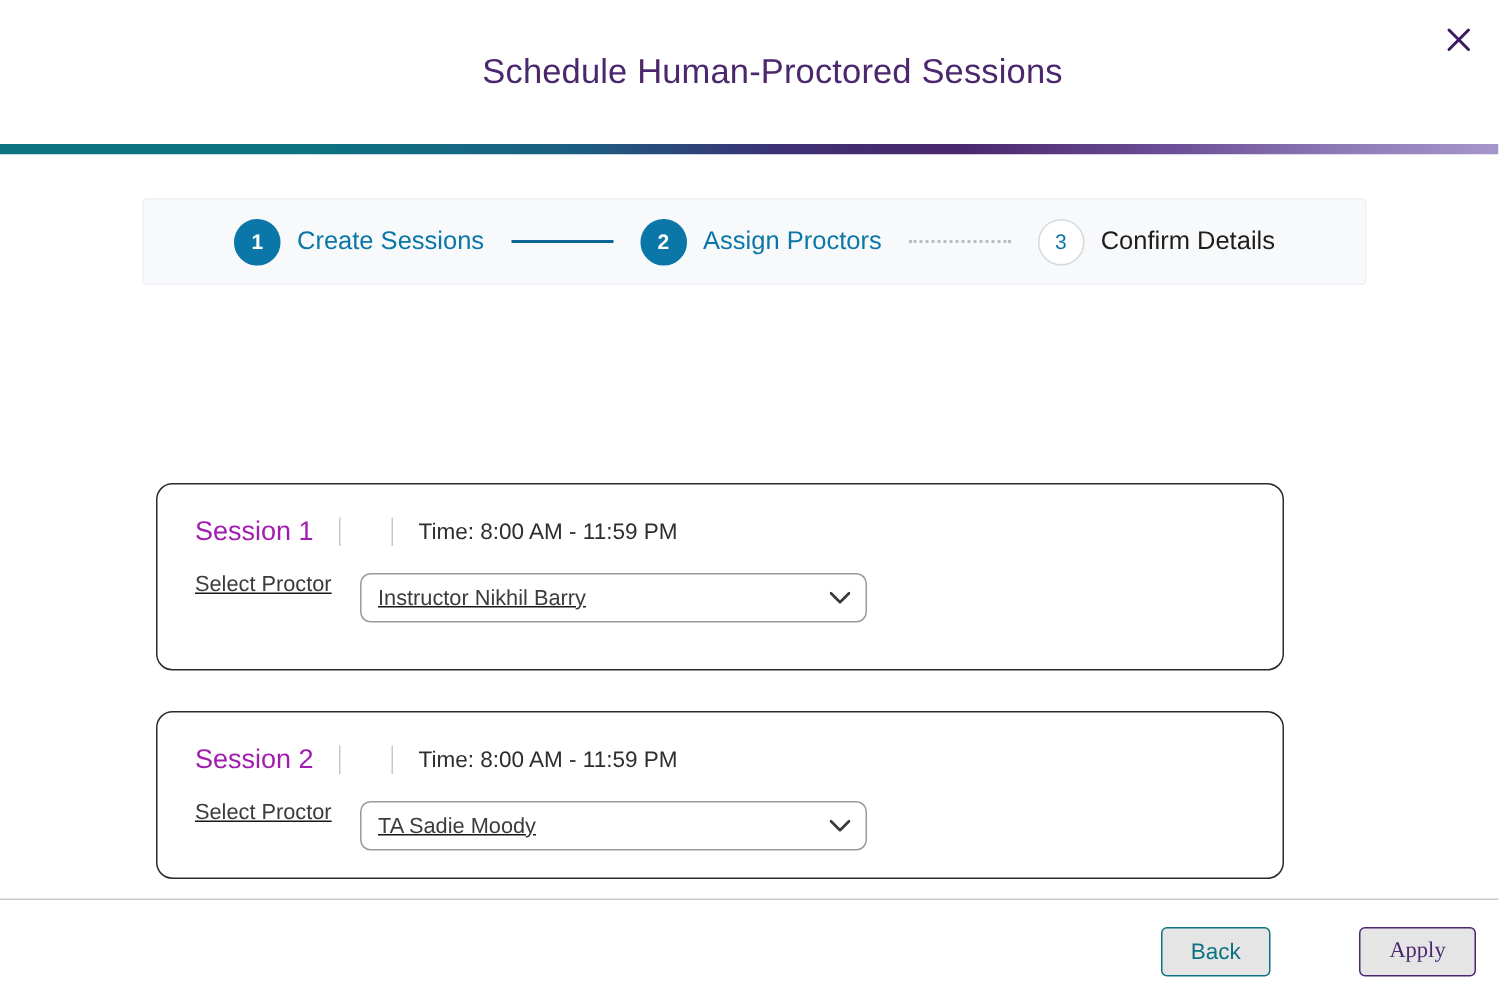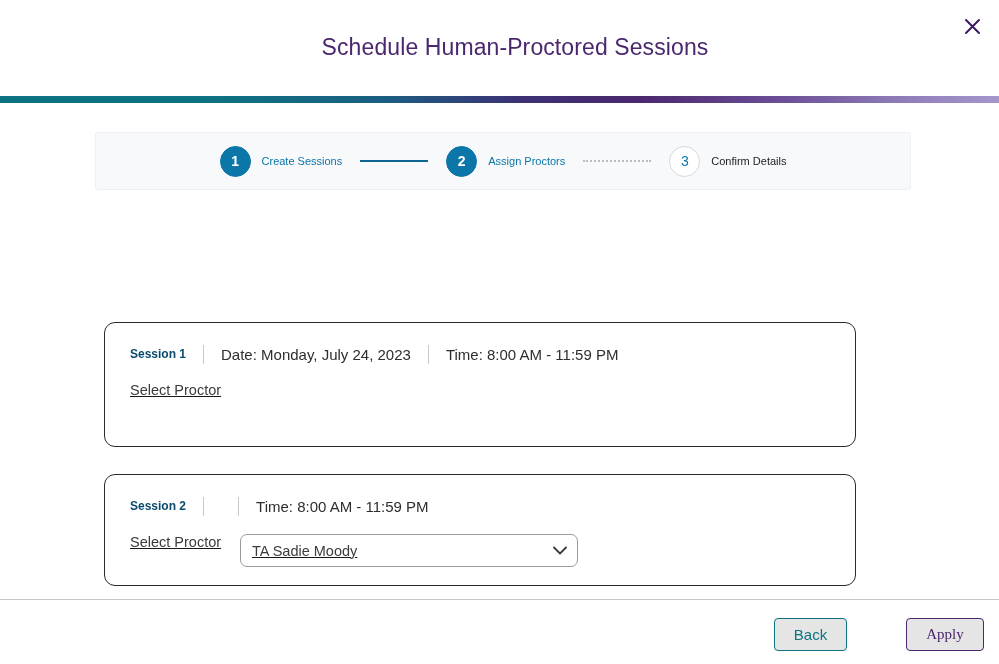--- a/index.html
+++ b/index.html
@@ -108,21 +108,21 @@
     color: #ffffff;
     border: 1px solid #0b76a8;
   }
   .step-circle.todo {
     background: #ffffff;
     color: #0b76a8;
     border: 1px solid #d3d9de;
     font-weight: 400;
   }
   .step-label {
-    font-size: 11px;
+    font-size: 17px;
     white-space: nowrap;
   }
   .step-label.active { color: #0b76a8; }
   .step-label.inactive { color: #1d1d1d; }
 
   .connector-solid {
     width: 68px;
     height: 0;
     border-top: 2px solid #0b6694;
     margin: 0 18px;
@@ -149,23 +149,23 @@
   #session-card-0 { top: 219px; height: 125px; }
   #session-card-1 { top: 371px; height: 112px; }
 
   .session-head {
     display: flex;
     align-items: center;
     padding: 21px 0 0 25px;
     height: 20px;
   }
   .session-name {
-    font-size: 12px;
-    font-weight: 700;
-    color: #0c4a6e;
+    font-size: 18px;
+    font-weight: 400;
+    color: #a21caf;
     white-space: nowrap;
   }
   .pipe {
     width: 1px;
     height: 19px;
     background: #c9c9c9;
     margin: 0 17px;
     flex: none;
   }
   .session-meta {
@@ -302,26 +302,33 @@
       <div class="step-circle todo">3</div>
       <div class="step-label inactive">Confirm Details</div>
     </div>
 
   </div>
 
   <div class="session-card" id="session-card-0">
     <div class="session-head">
       <span class="session-name">Session 1</span>
       <span class="pipe"></span>
-      <span class="session-meta">Date: Monday, July 24, 2023</span>
       <span class="pipe"></span>
       <span class="session-meta">Time: 8:00 AM - 11:59 PM</span>
     </div>
     <div class="proctor-row">
       <span class="proctor-label">Select Proctor</span>
+      <div class="select-wrap">
+        <div class="select-box" title="Select Proctor">Instructor Nikhil Barry</div>
+        <span class="select-chevron">
+          <svg width="14" height="9" viewBox="0 0 14 9" aria-hidden="true">
+            <path d="M1 1.5 L7 7.5 L13 1.5" stroke="#3c3c3c" stroke-width="1.8" fill="none" stroke-linecap="round" stroke-linejoin="round"></path>
+          </svg>
+        </span>
+      </div>
     </div>
   </div>
 
   <div class="session-card" id="session-card-1">
     <div class="session-head">
       <span class="session-name">Session 2</span>
       <span class="pipe"></span>
       <span class="pipe"></span>
       <span class="session-meta">Time: 8:00 AM - 11:59 PM</span>
     </div>

